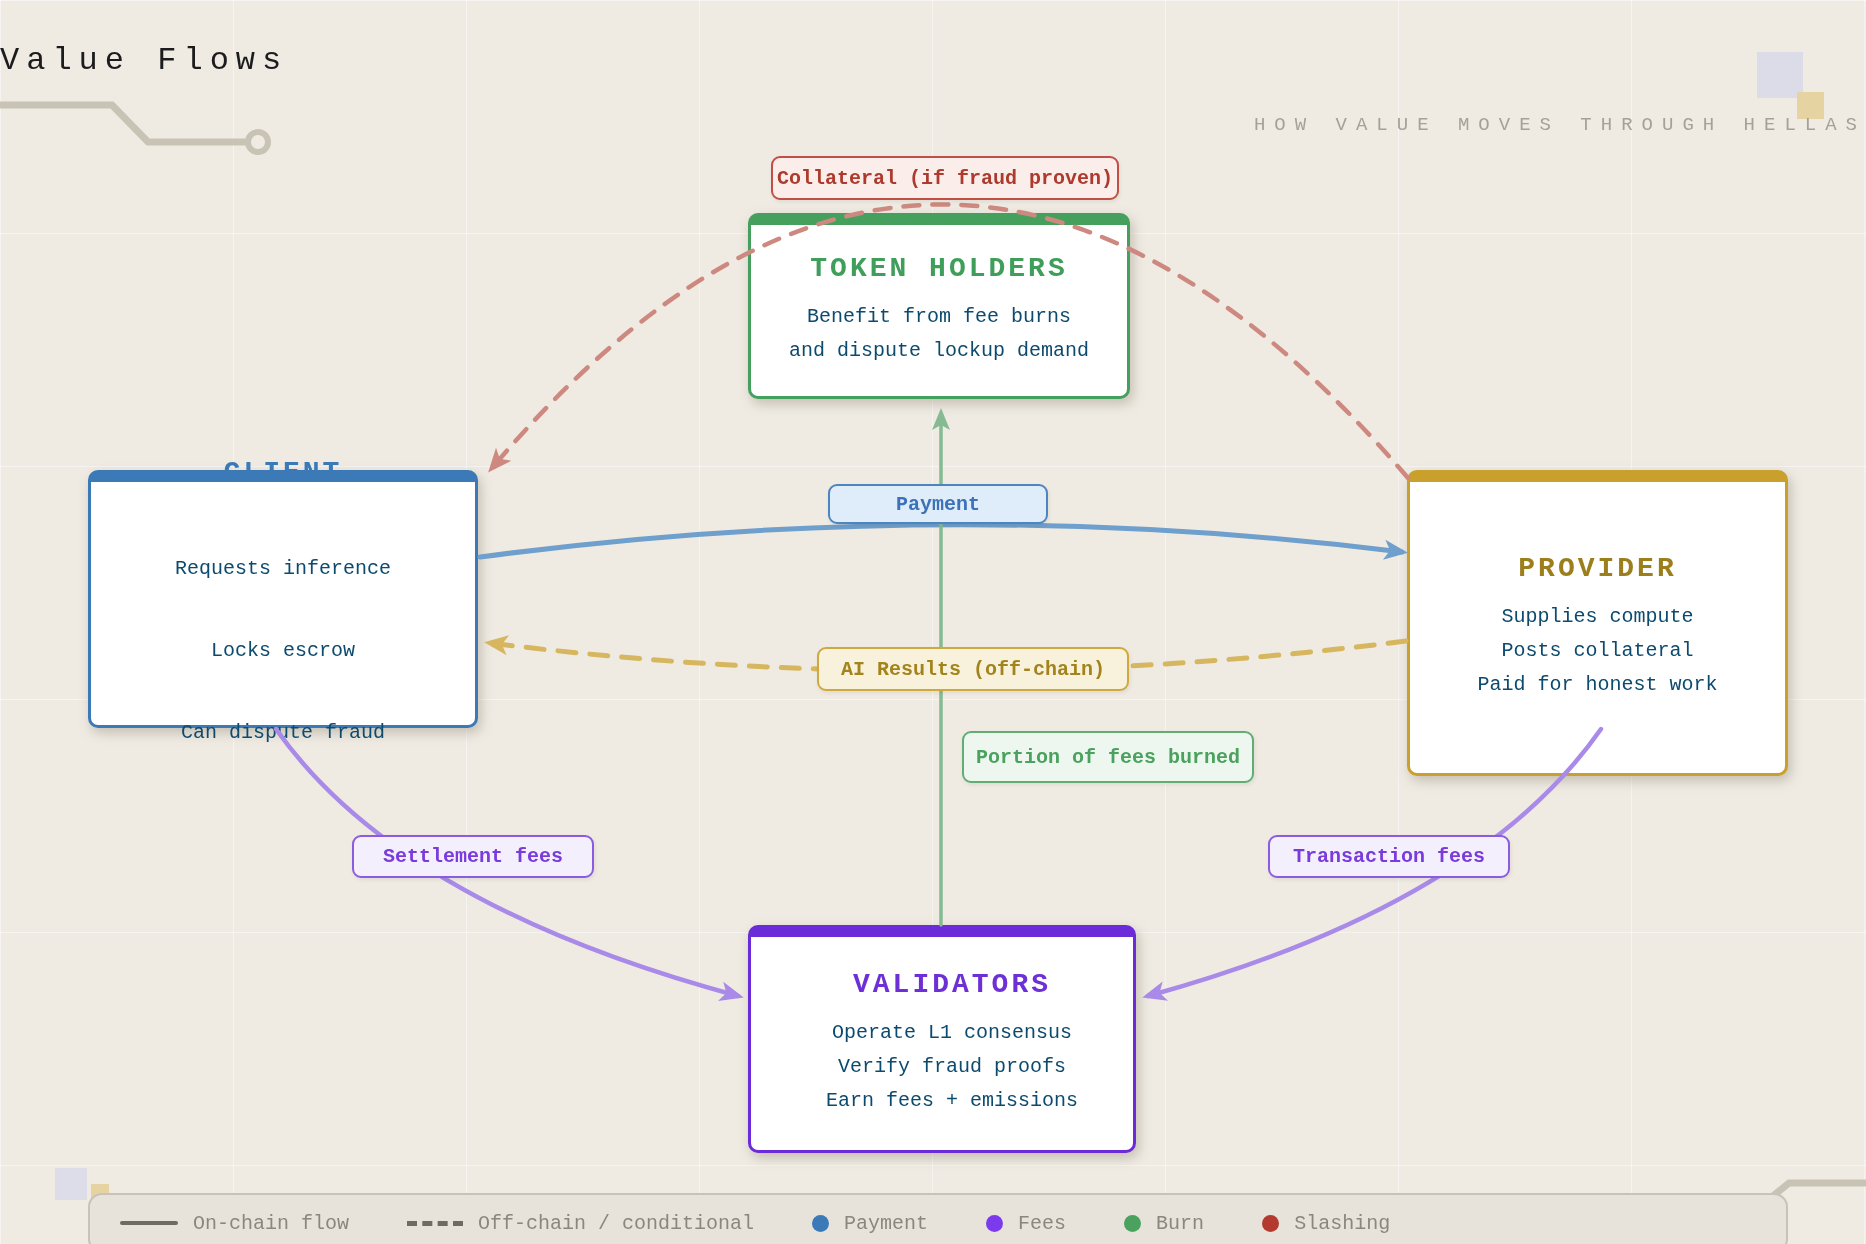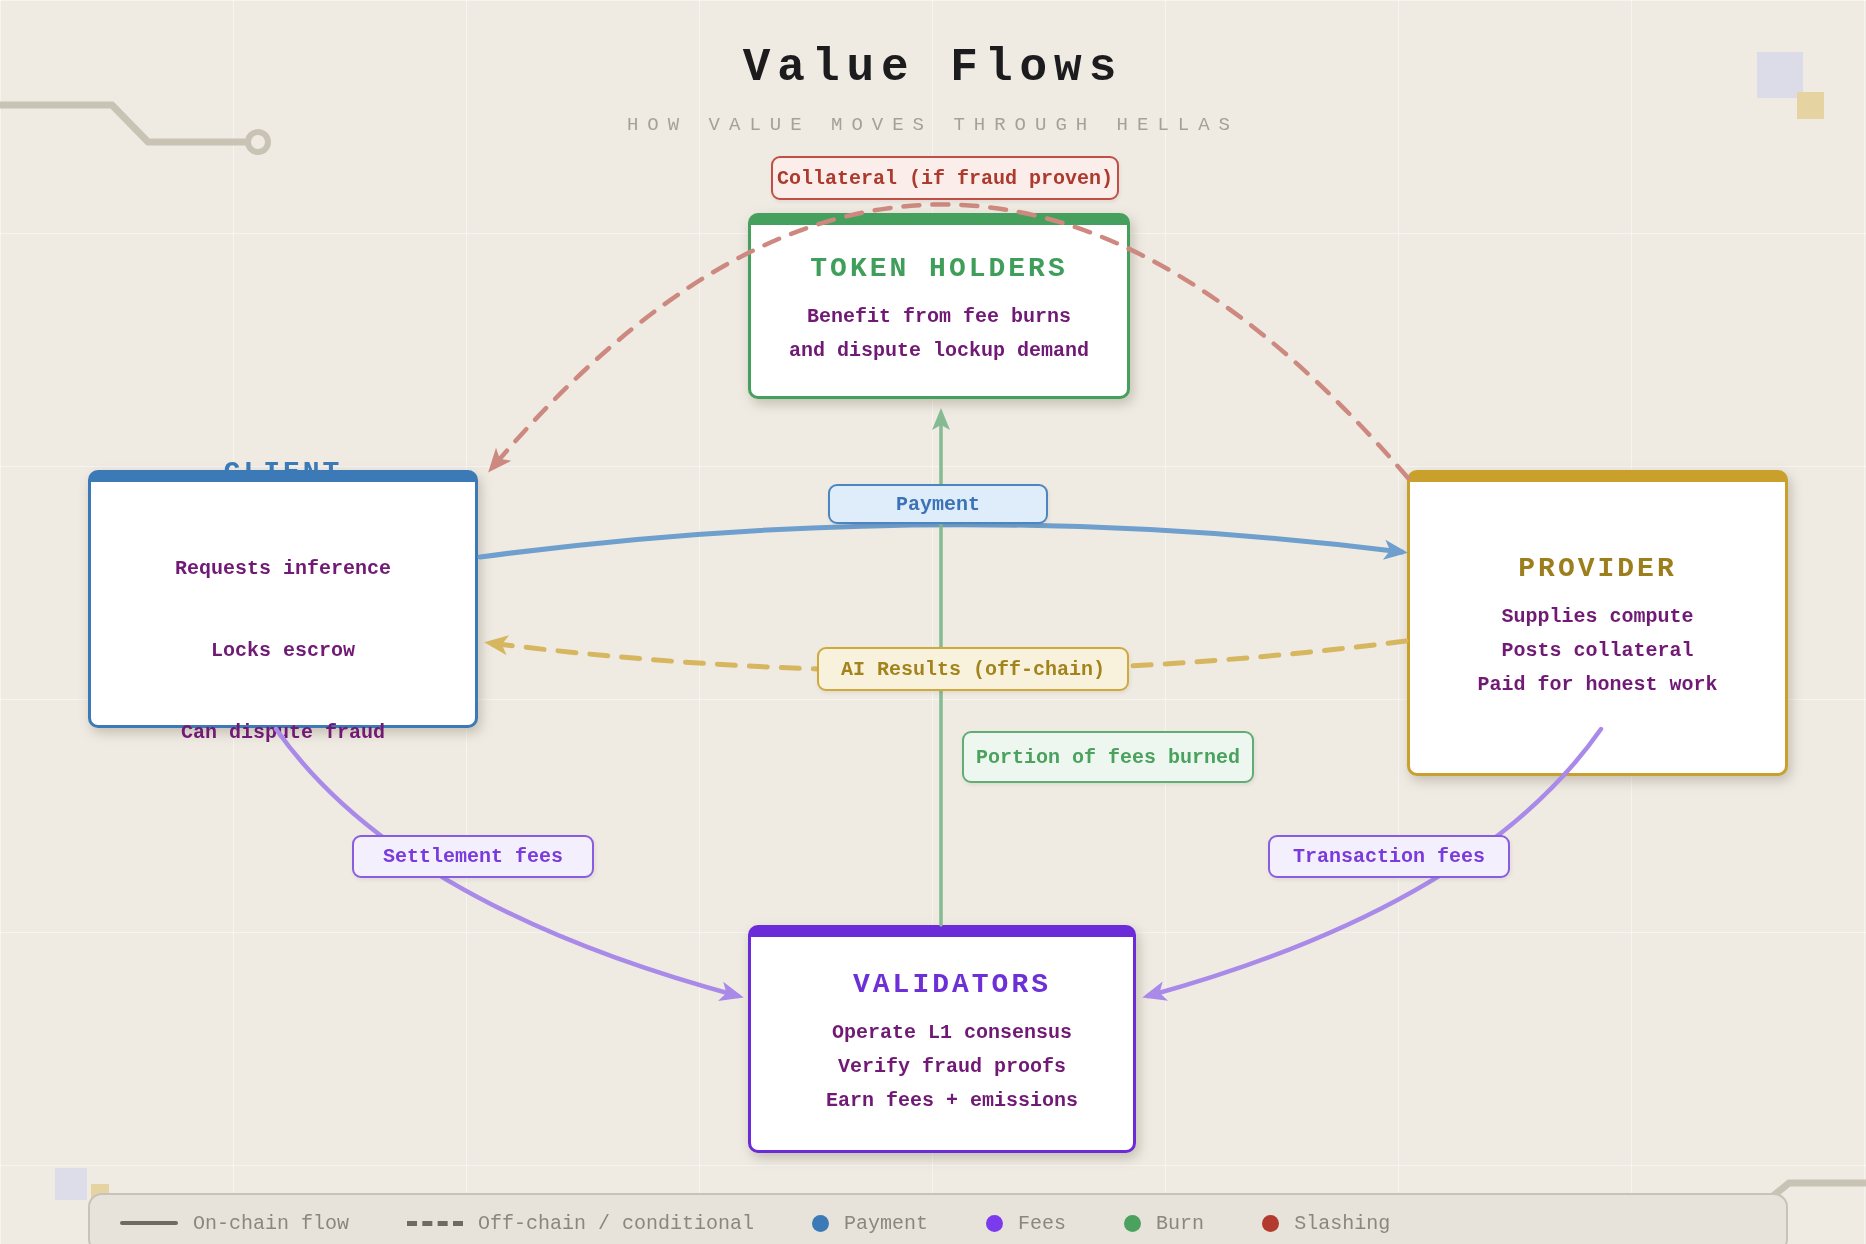--- a/index.html
+++ b/index.html
@@ -9,35 +9,35 @@
     font-family:"Liberation Mono", monospace;
     background-color:#efebe3;
     background-image:
       linear-gradient(rgba(255,255,255,.45) 1px, transparent 1px),
       linear-gradient(90deg, rgba(255,255,255,.45) 1px, transparent 1px);
     background-size:233px 233px;
   }
   svg.layer { position:absolute; left:0; top:0; width:1866px; height:1244px; pointer-events:none; }
 
   .page-title {
-    position:absolute; top:42px; left:0; width:100%; text-align:center;
-    font-size:46px; font-weight:bold; letter-spacing:7px; color:#1c1c1e;
+    position:absolute; top:42px; left:0; width:100%; 
+    font-size:32px; font-weight:normal; letter-spacing:7px; color:#1c1c1e;
   }
   .page-subtitle {
-    position:absolute; top:114px; left:0; width:100%; text-align:center;
+    position:absolute; top:114px; left:0; width:100%; text-align:right;
     font-size:19px; letter-spacing:9px; color:#a6a198;
   }
 
   .node {
     position:absolute; background:#ffffff; border-style:solid; border-width:12px 3px 3px 3px;
     border-radius:10px; box-shadow:3px 5px 12px rgba(120,108,88,.35);
     display:flex; flex-direction:column; align-items:center; justify-content:center;
   }
   .node-title { font-weight:bold; font-size:28px; letter-spacing:3px; margin-bottom:16px; }
-  .node-line { font-size:20px; color:#701a75; line-height:34px; white-space:nowrap;font-weight:bold; }
+  .node-line { font-size:20px; color:#0c4a6e; line-height:34px; white-space:nowrap; }
 
   .node-token  { left:748px;  top:213px; width:382px; height:186px; border-color:#44a05c; }
   .node-token .node-title { color:#3f9e5a; }
   .node-client { left:88px;   top:470px; width:390px; height:258px; border-color:#3b79b7;gap:48px; }
   .node-client .node-title { color:#3b79b7; }
   .node-provider { left:1407px; top:470px; width:381px; height:306px; border-color:#c9a02c; }
   .node-provider .node-title { color:#9c7e1d; }
   .node-validators { left:748px; top:925px; width:388px; height:228px; border-color:#6c2bd9;padding-left:20px; }
   .node-validators .node-title { color:#6d2fd6; }
 

